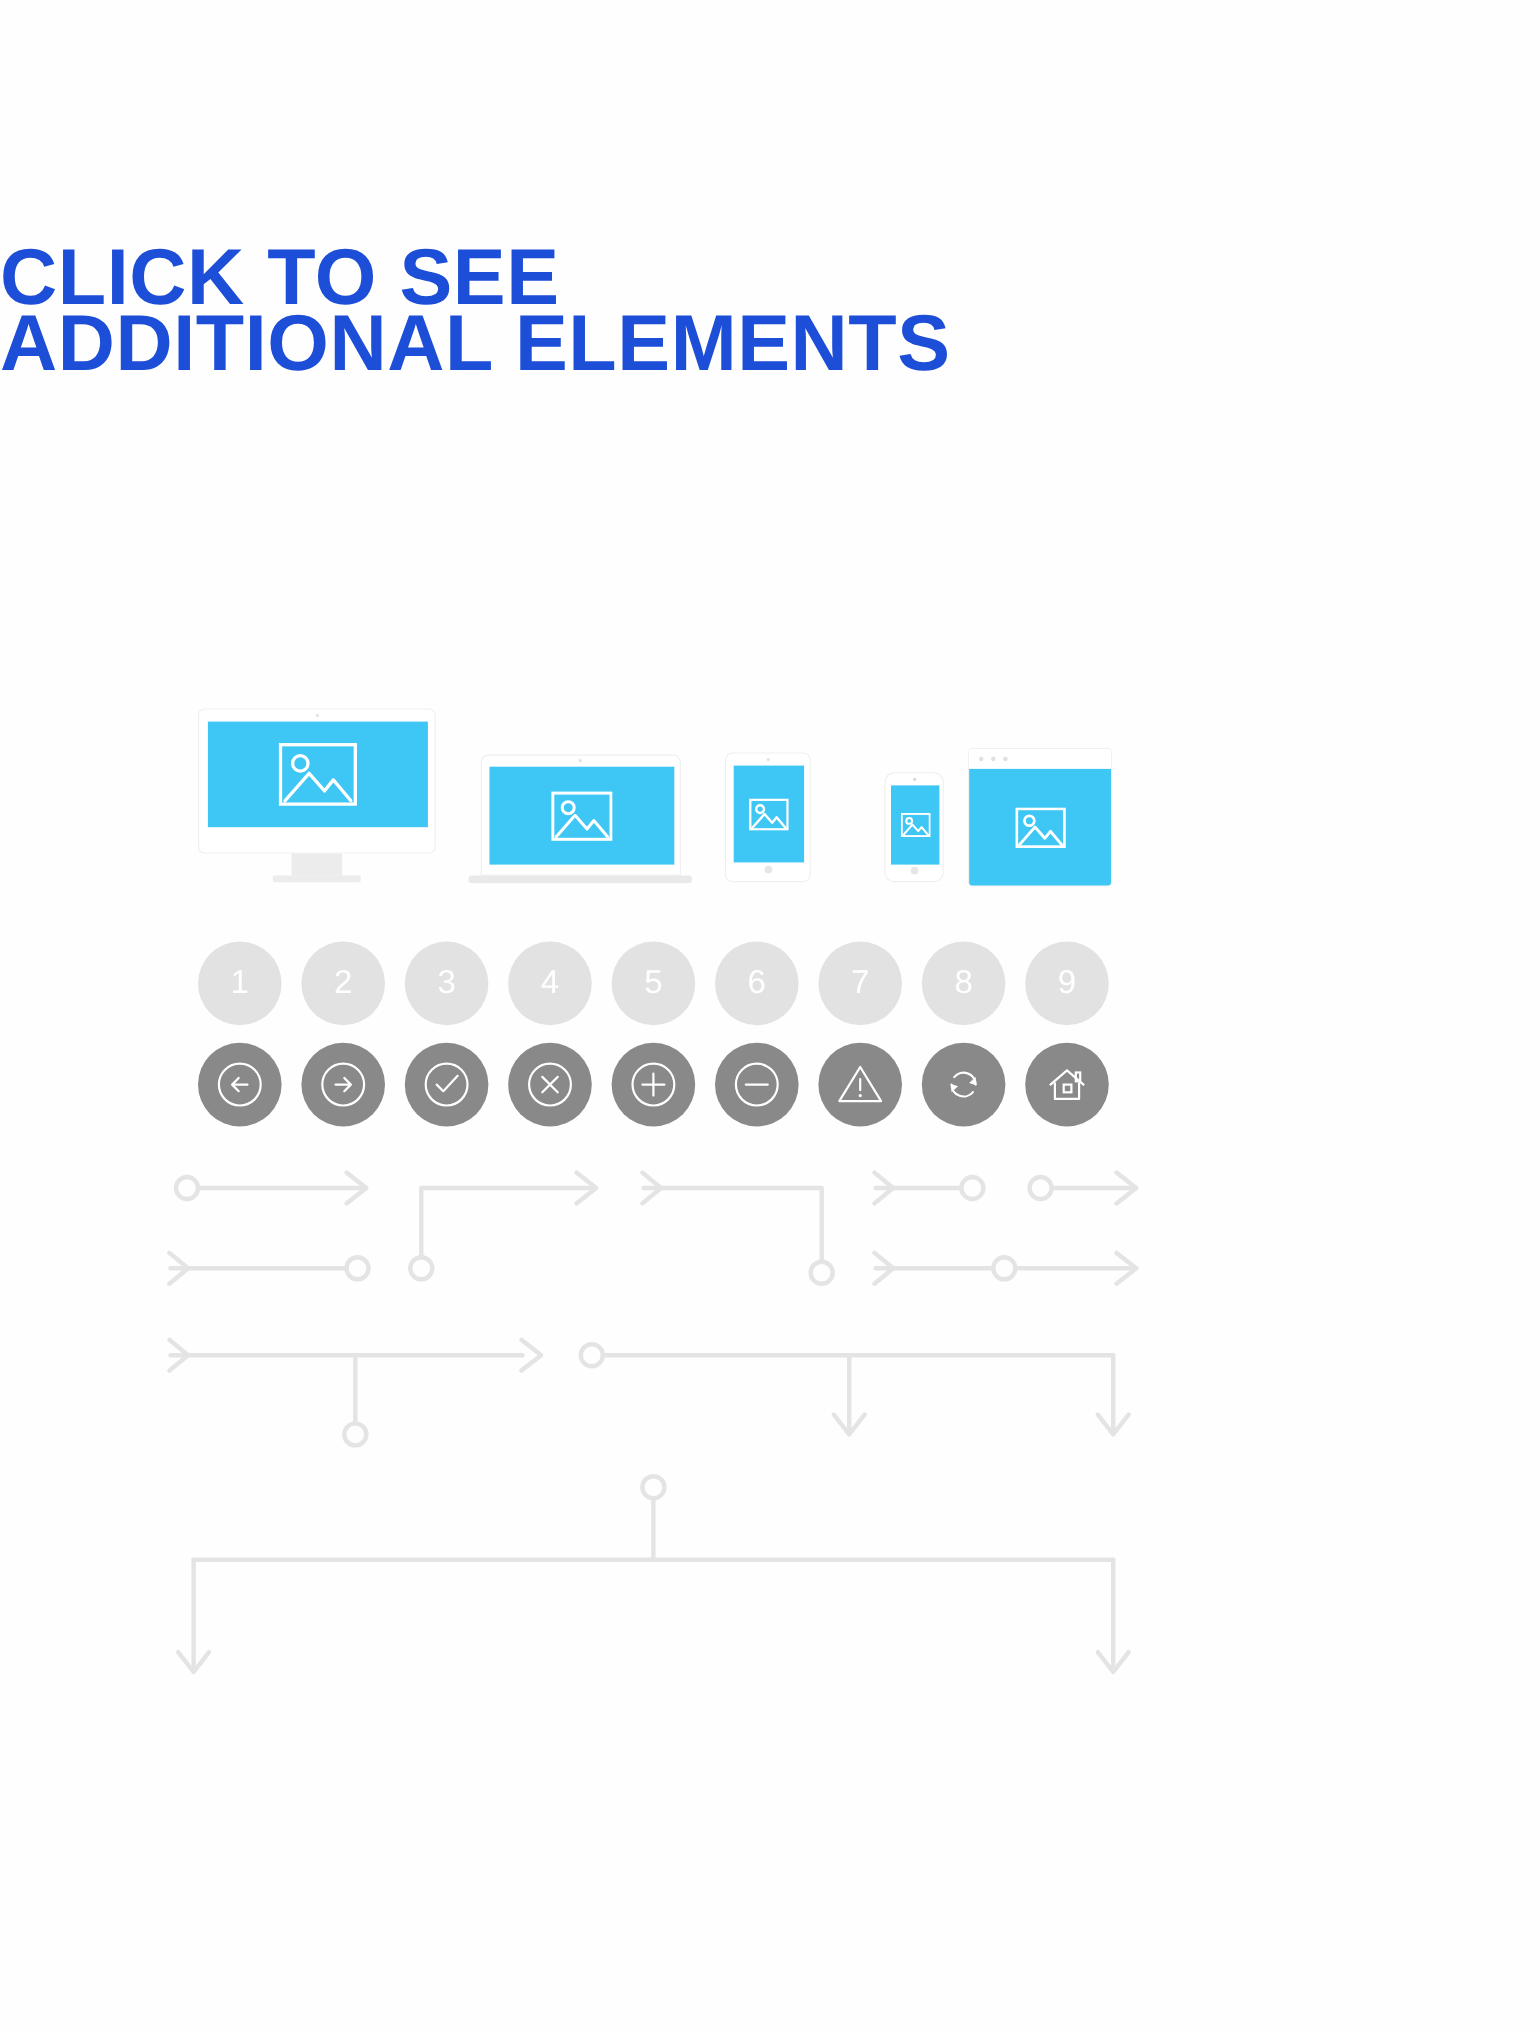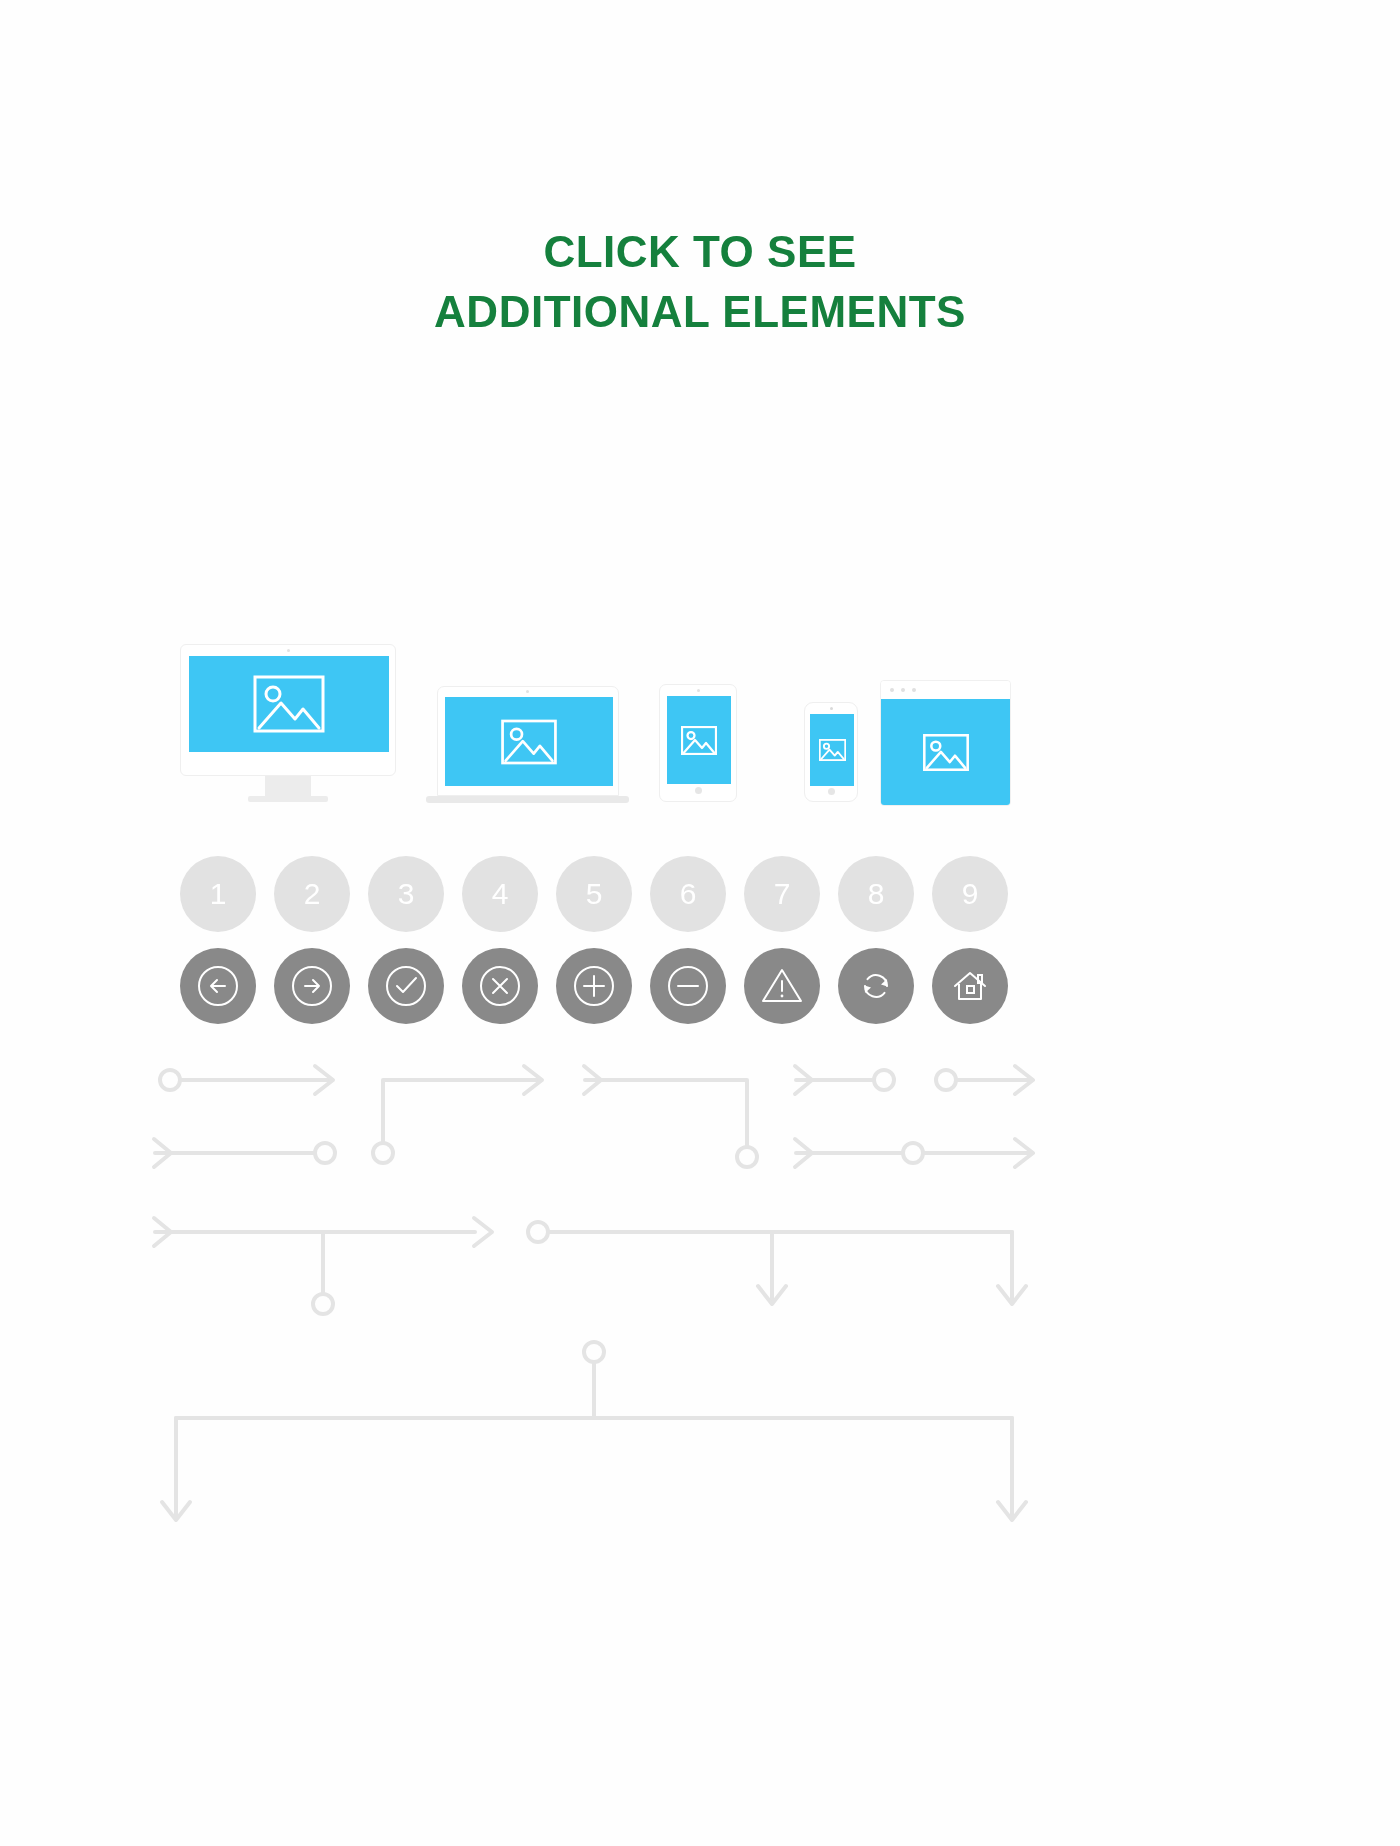--- a/index.html
+++ b/index.html
@@ -4,22 +4,22 @@
 <style>
   html,body{margin:0;padding:0;background:#ffffff;}
   body{
     width:1400px;height:1846px;position:relative;overflow:hidden;
     font-family:"Liberation Sans","DejaVu Sans",sans-serif;
     background:#fefefe;
   }
 
   
   #title-block{
-    position:absolute;left:0;top:222px;width:1400px;text-align:center;
-    color:#15803d;font-weight:700;font-size:44px;line-height:60px;
+    position:absolute;left:0;top:222px;width:1400px;
+    color:#1d4ed8;font-weight:700;font-size:72px;line-height:60px;
     letter-spacing:.5px;
   }
   #title-block .tline{display:block;}
 
   
   #devices{position:absolute;left:180px;top:644px;width:850px;height:170px;}
   .device{position:absolute;}
 
   
   #monitor{left:0px;top:0px;width:216px;}

